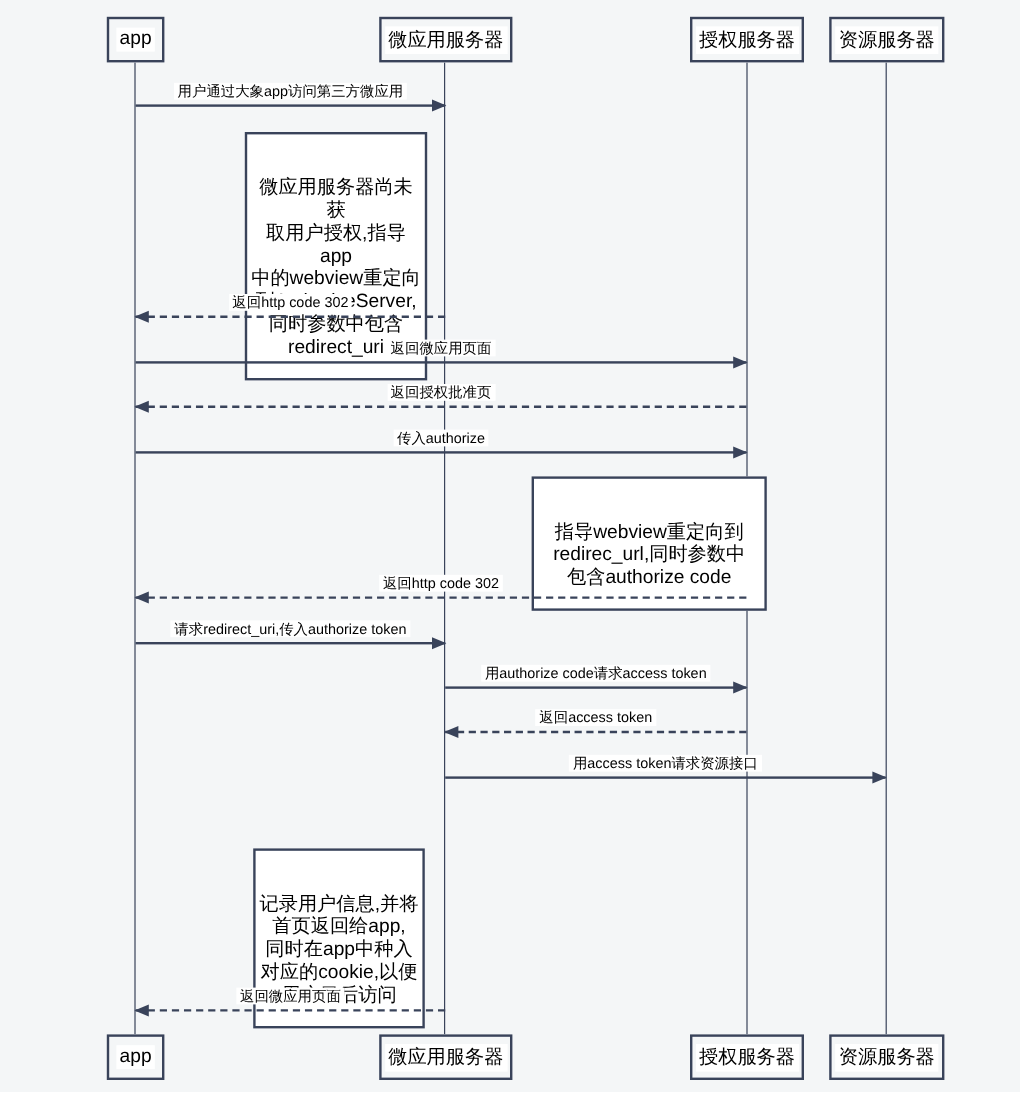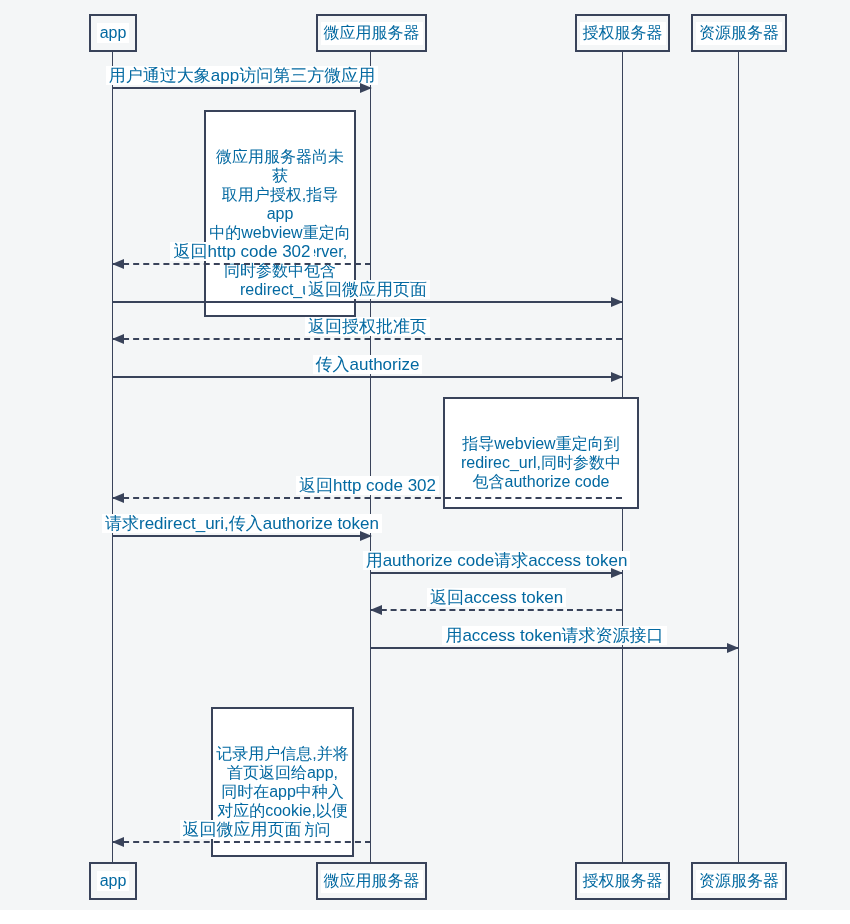--- a/index.html
+++ b/index.html
@@ -1,21 +1,21 @@
 <!DOCTYPE html>
 <html><head>
 <meta charset="utf-8">
 <style>
   html,body{margin:0;padding:0;background:#ffffff;}
   #canvas{
     position:relative;
     width:850px;height:924px;
     background:#ffffff;
     font-family:"Liberation Sans","DejaVu Sans",sans-serif;
-    color:#0369a1;
+    color:#000000;
     overflow:hidden;
   }
   #diagram{
     position:absolute;left:0;top:0;
     width:850px;height:910px;
     background:#f4f6f7;
   }
   .lifeline{
     position:absolute;
     width:0;
@@ -32,21 +32,21 @@
   }
   .actor span{
     font-size:16px;
     background:#ffffff;
     padding:1px 3px;
     white-space:nowrap;
   }
   .msg{position:absolute;height:26px;}
   .msg .lbl{
     position:absolute;left:-40px;right:-40px;bottom:3px;
-    text-align:center;font-size:17px;line-height:20px;white-space:nowrap;
+    text-align:center;font-size:12px;line-height:20px;white-space:nowrap;
   }
   .msg .lbl span{background:#ffffff;padding:0 3px;}
   .msg .line{position:absolute;left:0;right:0;bottom:0;height:0;}
   .msg.solid .line{border-top:2px solid #39435a;}
   .msg.dashed .line{border-top:2px dashed #39435a;}
   .msg .head{
     position:absolute;bottom:-4px;width:0;height:0;
     border-top:5px solid transparent;border-bottom:5px solid transparent;
   }
   .msg.to-right .head{right:-1px;border-left:12px solid #39435a;}

